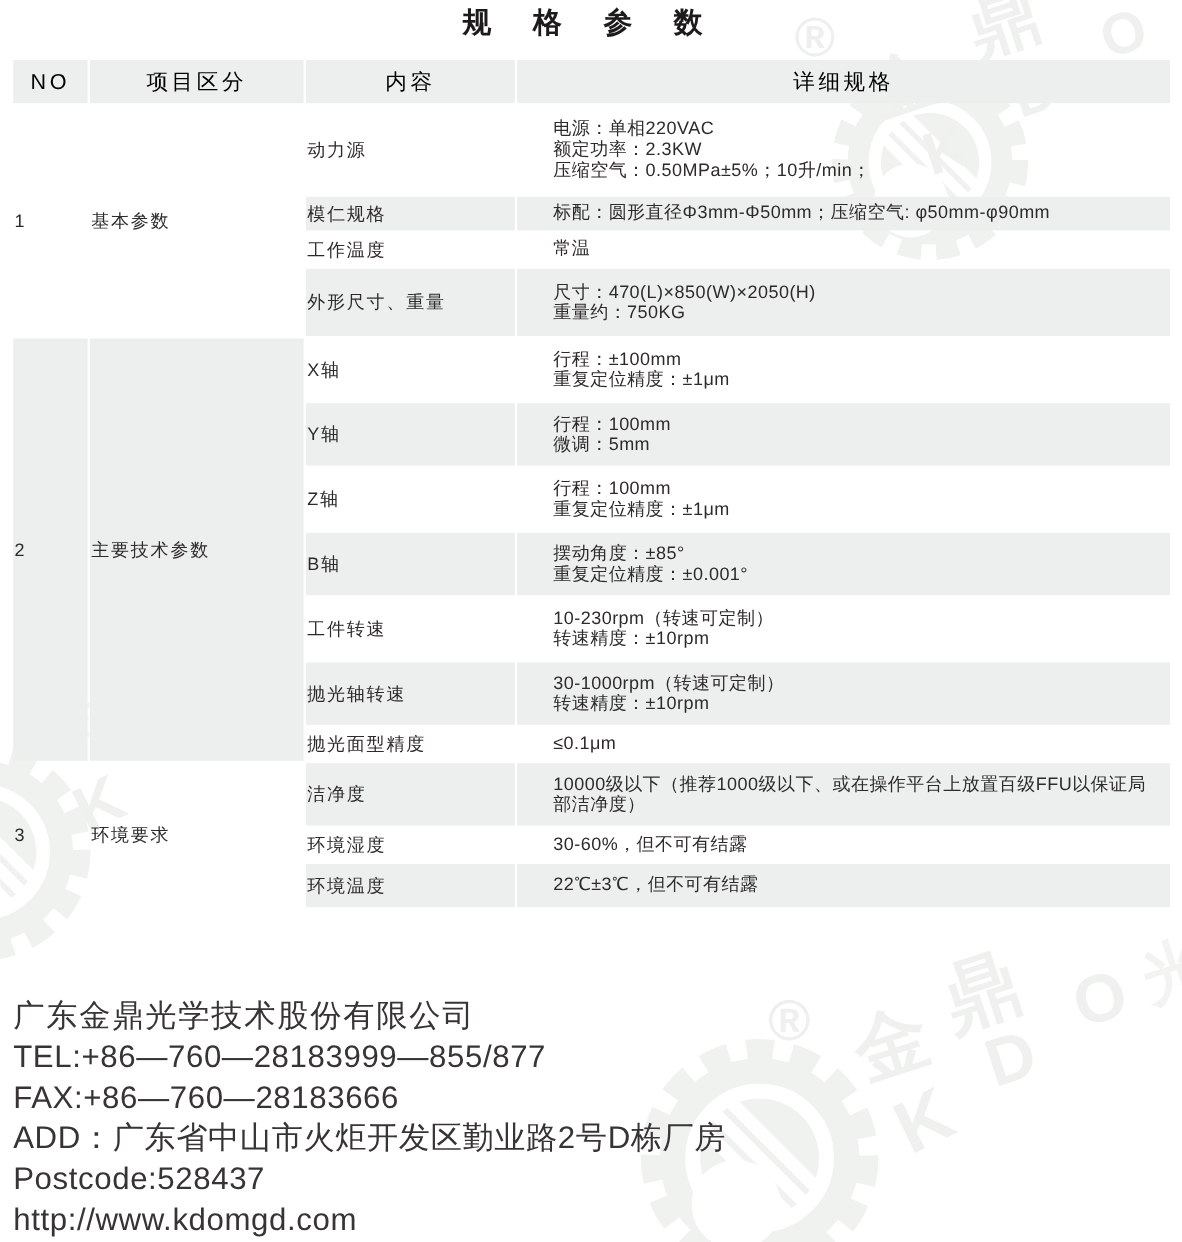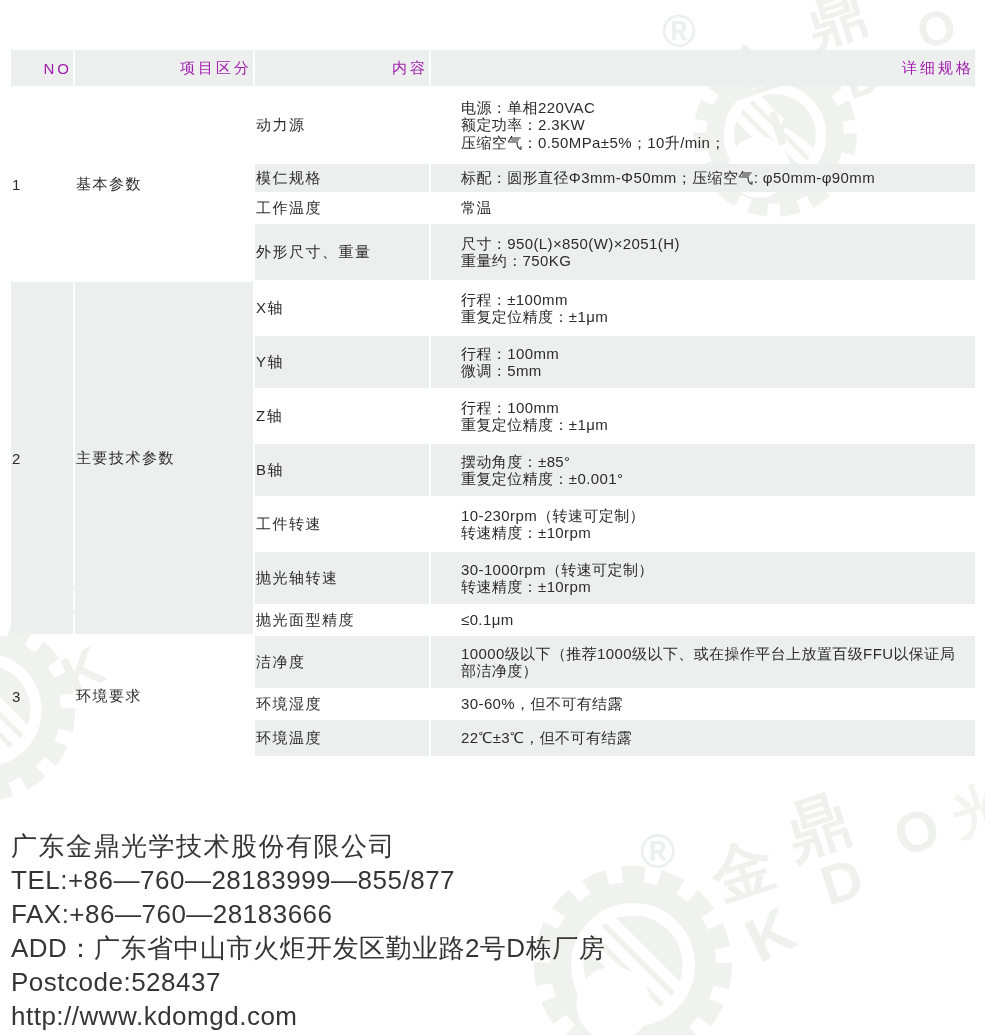--- a/index.html
+++ b/index.html
@@ -25,21 +25,21 @@
     letter-spacing:14px; color:#1d1a1b;
   }
   table.spec {
     position:absolute; left:9px; top:48px; width:968px;
     border-collapse:separate; border-spacing:2px; table-layout:fixed;
     font-size:15px;
   }
   .col-no { width:62px; } .col-cat { width:178px; } .col-item { width:174px; }
   th {
     background:#edefee; font-weight:normal; letter-spacing:3px;
-    text-align:right; vertical-align:middle; font-size:15px; color:#a21caf;
+    text-align:center; vertical-align:middle; font-size:18px; color:#000000;
   }
   tr.head-row { height:36px; }
   td { vertical-align:middle; }
   .no-cell, .cat-cell, .item-cell { text-align:left; letter-spacing:1.5px; }
   .det-cell {
     text-align:left; padding:0 14px 0 30px; white-space:pre-line;
     line-height:17.5px; letter-spacing:0.4px;
   }
   tr.rg .item-cell, tr.rg .det-cell { background:#edefee; }
   td.gshade { background:#edefee; }
@@ -110,20 +110,21 @@
       </g>
       <circle cx="-22" cy="44" r="42" fill="#ffffff"></circle>
     </svg>
     <span class="wm-char" style="left:150px; top:18px; font-size:50px; color:#f4f5f4;">金</span>
     <span class="wm-char" style="left:183px; top:88px; font-size:54px; transform:rotate(-26deg);">K</span>
   </div>
 </div>
 
 <div class="content">
 
+  <h1 class="page-title">规 格 参 数</h1>
 
   <table class="spec">
     <colgroup>
         <col class="col-no">
         <col class="col-cat">
         <col class="col-item">
         <col class="col-detail">
       </colgroup>
     <thead>
       <tr class="head-row">
@@ -145,21 +146,21 @@
       <tr class="rg h32">
         <td class="item-cell">模仁规格</td>
         <td class="det-cell">标配：圆形直径Φ3mm-Φ50mm；压缩空气: φ50mm-φ90mm</td>
       </tr>
       <tr class="rw h32">
         <td class="item-cell">工作温度</td>
         <td class="det-cell">常温</td>
       </tr>
       <tr class="rg h56">
         <td class="item-cell">外形尺寸、重量</td>
-        <td class="det-cell">尺寸：950(L)×850(W)×2051(H)
+        <td class="det-cell">尺寸：470(L)×850(W)×2050(H)
 重量约：750KG</td>
       </tr>
 
       <tr class="rw h52">
         <td class="no-cell gshade" rowspan="7">2</td>
         <td class="cat-cell gshade" rowspan="7">主要技术参数</td>
         <td class="item-cell">X轴</td>
         <td class="det-cell">行程：±100mm
 重复定位精度：±1μm</td>
       </tr>

